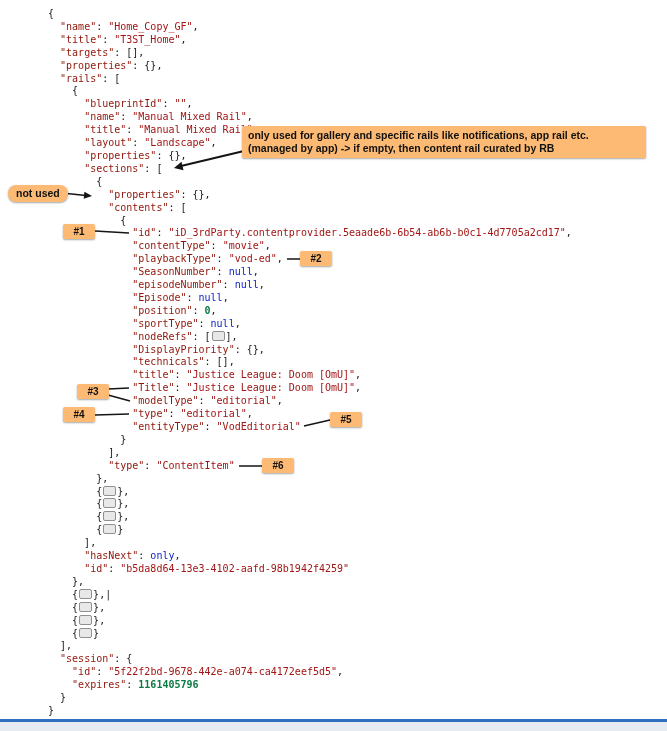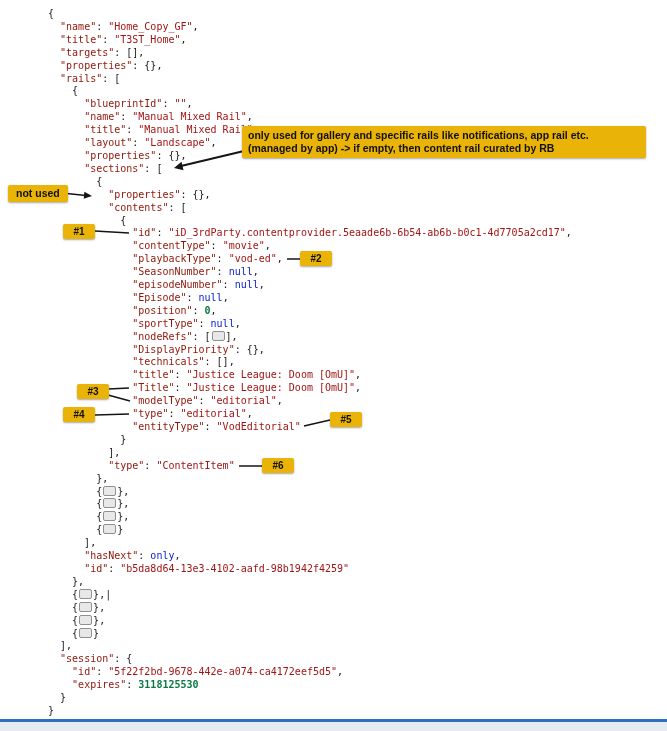--- a/index.html
+++ b/index.html
@@ -14,21 +14,21 @@
   .code .kw{color:#0d24cc;margin-top:24px;}
   .code .n{color:#0a7a43;font-weight:bold;}
   .code .fold{display:inline-block;width:11px;height:8px;background:#e8e8e8;
               border:1px solid #909090;border-radius:2px;vertical-align:-1px;margin:0 1px;}
   
   .overlay{position:absolute;left:0;top:0;pointer-events:none;}
   .overlay line{stroke:#151515;stroke-width:1.5;}
   .overlay line.thick{stroke-width:2;}
   .overlay polygon{fill:#151515;}
   
-  .ann{position:absolute;background:#eab308;color:#111;border-radius:2px;
+  .ann{position:absolute;background:#fdba74;color:#111;border-radius:2px;
        box-shadow:0 1px 2px rgba(0,0,0,.35);z-index:3;}
   .note{width:392px;padding:3px 6px;font:700 10.5px/13px "Liberation Sans",sans-serif;}
   .small{padding:2px 8px;font:700 10.5px/13px "Liberation Sans",sans-serif;}
   .tag{width:32px;height:15px;text-align:center;
        font:700 10px/15px "Liberation Sans",sans-serif;}
   
   .blue-line{position:absolute;left:0;top:719px;width:667px;height:3px;background:#2e6fc0;}
   .below{position:absolute;left:0;top:722px;width:667px;height:9px;background:#e6ebf2;}
 </style>
 </head>
@@ -81,41 +81,41 @@
       <span class="k">"hasNext"</span>: <span class="kw">only</span>,
       <span class="k">"id"</span>: <span class="s">"b5da8d64-13e3-4102-aafd-98b1942f4259"</span>
     },
     {<span class="fold"></span>},|
     {<span class="fold"></span>},
     {<span class="fold"></span>},
     {<span class="fold"></span>}
   ],
   <span class="k">"session"</span>: {
     <span class="k">"id"</span>: <span class="s">"5f22f2bd-9678-442e-a074-ca4172eef5d5"</span>,
-    <span class="k">"expires"</span>: <span class="n">3118125530</span>
+    <span class="k">"expires"</span>: <span class="n">1161405796</span>
   }
 }</pre>
 
   <svg class="overlay" width="667" height="731" viewBox="0 0 667 731">
     <line class="thick" x1="244" y1="151" x2="181" y2="166"></line>
     <polygon points="174,168 181.5,161.8 183.5,170.2"></polygon>
     <line x1="62" y1="193" x2="86" y2="195.6"></line>
     <polygon points="92,196 83.7,198.7 84.4,191.7"></polygon>
     <line x1="95" y1="231" x2="129" y2="233"></line>
     <line x1="300" y1="259" x2="287" y2="259"></line>
     <line x1="108" y1="389" x2="129" y2="388"></line>
     <line x1="108" y1="395" x2="130" y2="401"></line>
     <line x1="95" y1="415" x2="129" y2="414"></line>
     <line x1="330" y1="420" x2="304" y2="426"></line>
     <line x1="262" y1="466" x2="239" y2="466"></line>
   </svg>
 
   <div class="ann note" style="left:242px;top:126px;">only used for gallery and specific rails like notifications, app rail etc. (managed by app) -&gt; if empty, then content rail curated by RB</div>
 
-  <div class="ann small" style="left:8px;top:185px;">not used</div>
+  <div class="ann small" style="left:8px;top:185px;border-radius:8px;">not used</div>
 
   <div class="ann tag" style="left:63px;top:224px;">#1</div>
 
   <div class="ann tag" style="left:300px;top:251px;">#2</div>
 
   <div class="ann tag" style="left:77px;top:384px;">#3</div>
 
   <div class="ann tag" style="left:63px;top:407px;">#4</div>
 
   <div class="ann tag" style="left:330px;top:412px;">#5</div>

